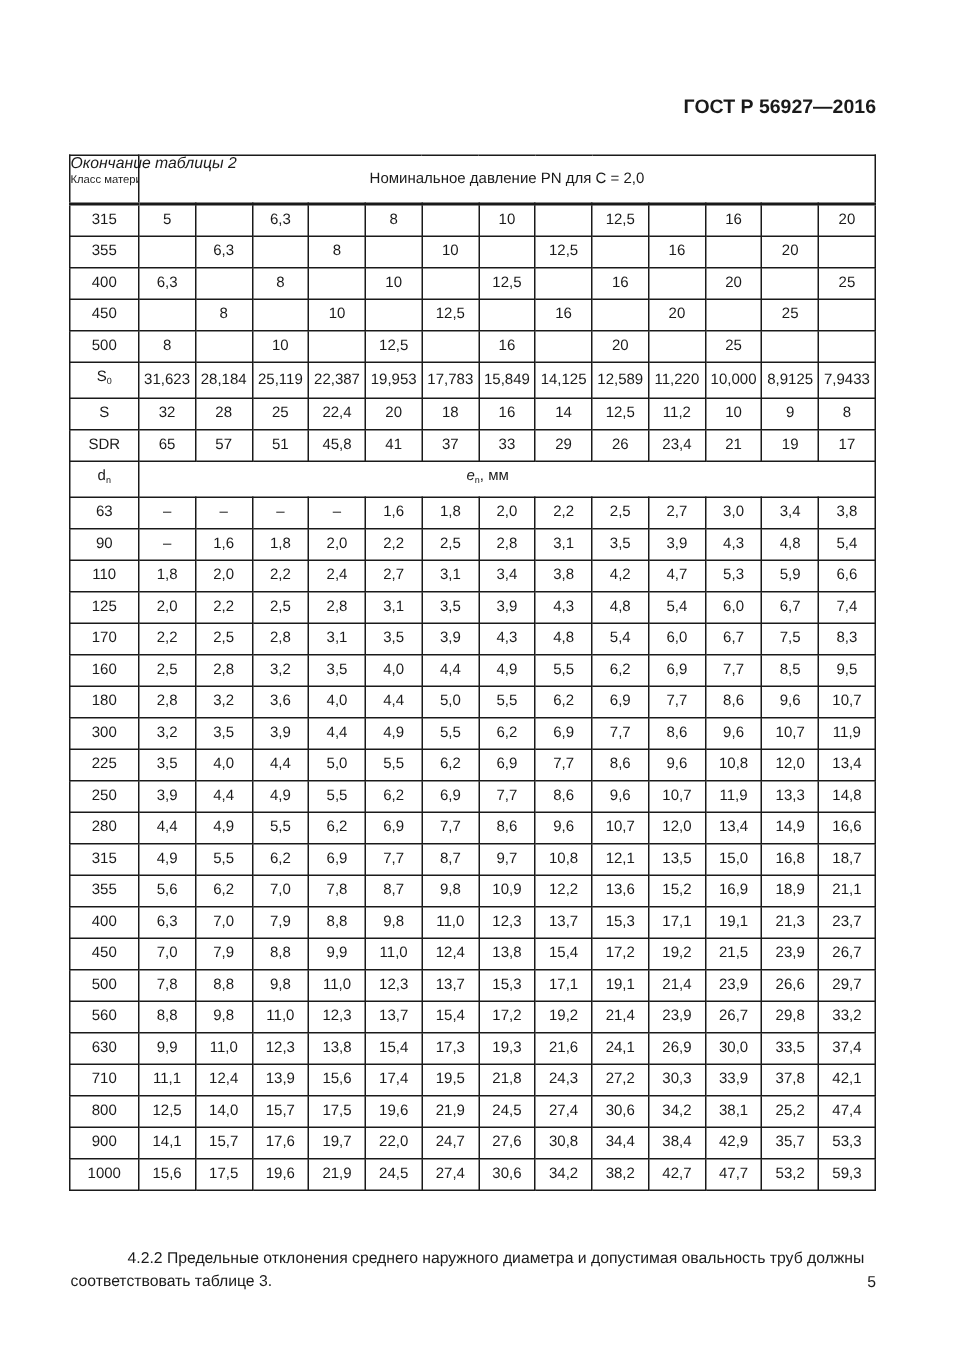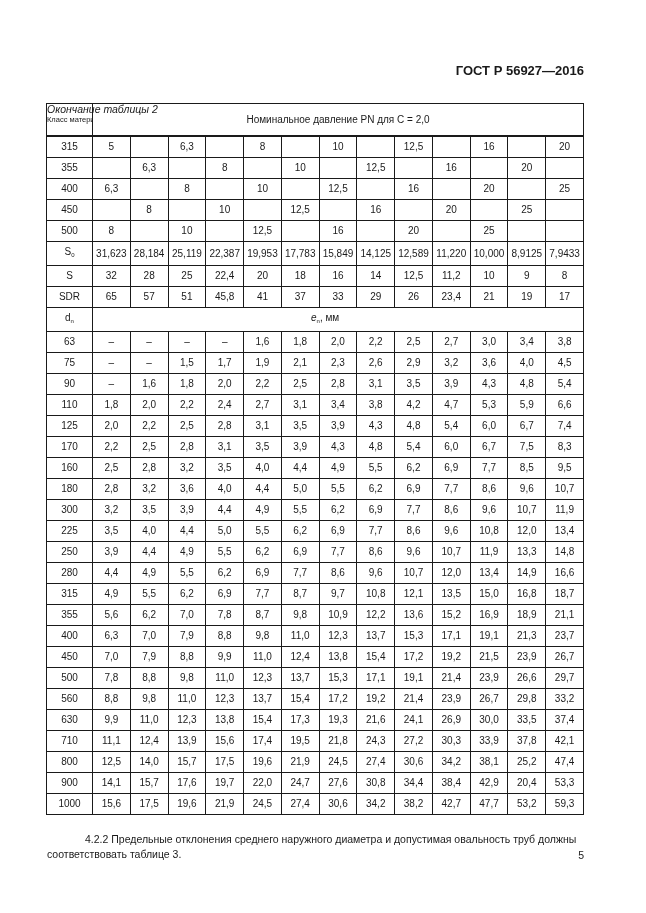--- a/index.html
+++ b/index.html
@@ -174,36 +174,20 @@
         <td>1,8</td>
         <td>2,0</td>
         <td>2,2</td>
         <td>2,5</td>
         <td>2,7</td>
         <td>3,0</td>
         <td>3,4</td>
         <td>3,8</td>
       </tr>
       <tr>
-        <td>75</td>
-        <td>–</td>
-        <td>–</td>
-        <td>1,5</td>
-        <td>1,7</td>
-        <td>1,9</td>
-        <td>2,1</td>
-        <td>2,3</td>
-        <td>2,6</td>
-        <td>2,9</td>
-        <td>3,2</td>
-        <td>3,6</td>
-        <td>4,0</td>
-        <td>4,5</td>
-      </tr>
-      <tr>
         <td>90</td>
         <td>–</td>
         <td>1,6</td>
         <td>1,8</td>
         <td>2,0</td>
         <td>2,2</td>
         <td>2,5</td>
         <td>2,8</td>
         <td>3,1</td>
         <td>3,5</td>
@@ -506,21 +490,21 @@
         <td>15,7</td>
         <td>17,6</td>
         <td>19,7</td>
         <td>22,0</td>
         <td>24,7</td>
         <td>27,6</td>
         <td>30,8</td>
         <td>34,4</td>
         <td>38,4</td>
         <td>42,9</td>
-        <td>20,4</td>
+        <td>35,7</td>
         <td>53,3</td>
       </tr>
       <tr>
         <td>1000</td>
         <td>15,6</td>
         <td>17,5</td>
         <td>19,6</td>
         <td>21,9</td>
         <td>24,5</td>
         <td>27,4</td>

